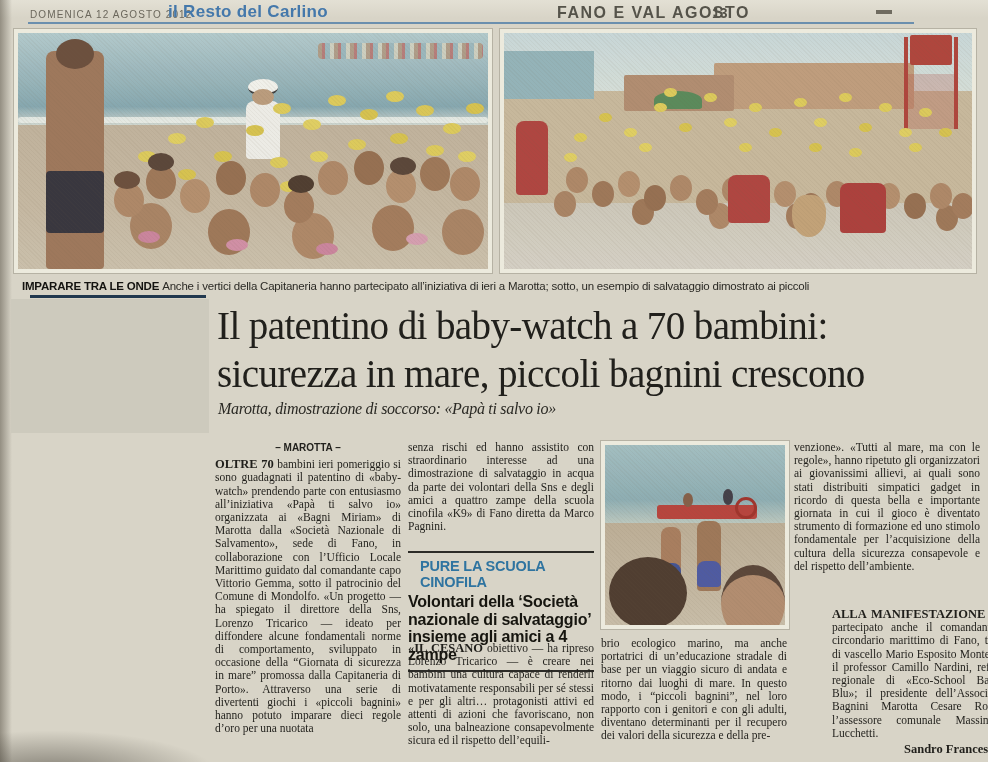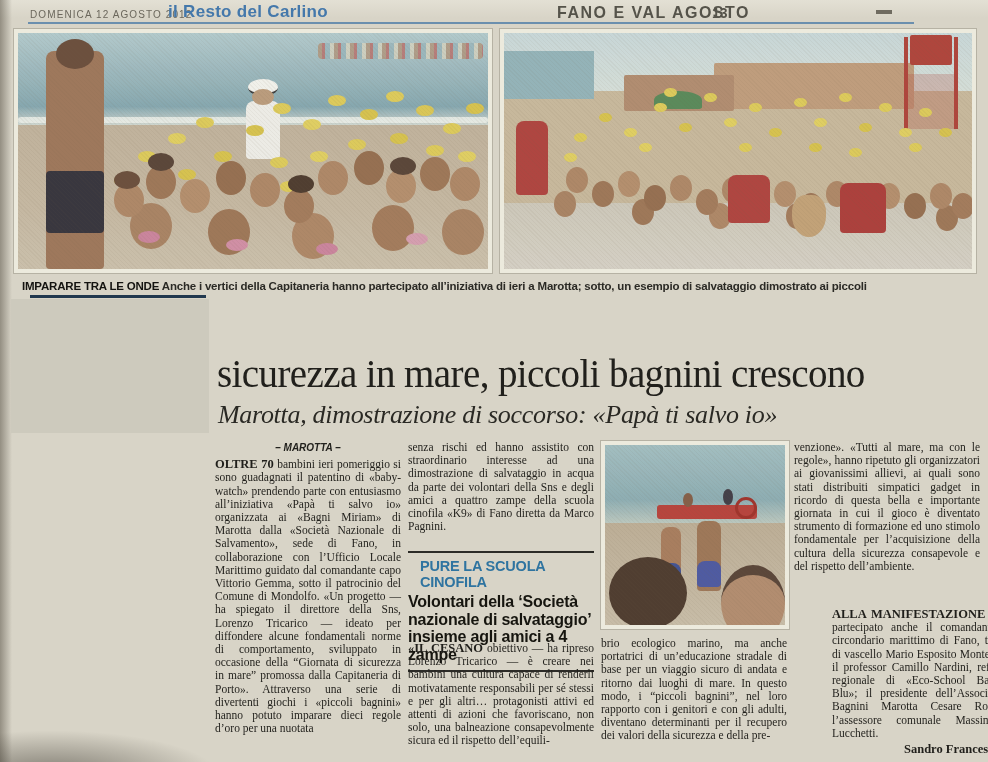--- a/index.html
+++ b/index.html
@@ -52,35 +52,35 @@
   
   .sea-s{position:absolute;left:0;top:0;right:0;height:78px;background:linear-gradient(180deg,#9dc0c3,#86aeb5 70%,#b9c9bd);}
   .boat{position:absolute;left:52px;top:60px;width:100px;height:14px;background:#cc3a30;border-radius:3px;}
   .boat::before{content:"";position:absolute;left:78px;top:-8px;width:16px;height:16px;border-radius:50%;
     border:3px solid #b3291f;}
   .sand-s{position:absolute;left:0;top:78px;right:0;bottom:0;background:linear-gradient(180deg,#c0ae8f,#cbbca1);}
   
   .caption{position:absolute;left:22px;top:280px;width:952px;font-family:"Liberation Sans",sans-serif;
     font-size:11.5px;color:#23221e;font-weight:bold;letter-spacing:-.2px;}
   .caption .lead{font-weight:bold;color:#141310;}
-  .caption .rest{font-weight:bold;color:#2b2a25;}
+  .caption .rest{font-weight:normal;color:#2b2a25;}
   
   .mask-rule{position:absolute;left:30px;top:295px;width:176px;height:3px;background:#22394f;}
   .mask-box{position:absolute;left:11px;top:299px;width:198px;height:134px;background:#cdcabd;}
   
   .hl{position:absolute;left:217px;font-size:39px;line-height:44px;color:#21201c;
     letter-spacing:-.6px;white-space:nowrap;}
   .hl1{top:304px;} .hl2{top:352px;}
-  .subhl{position:absolute;left:218px;top:400px;font-size:26px;font-style:italic;color:#2a2924;
+  .subhl{position:absolute;left:218px;top:400px;font-size:16px;font-style:italic;color:#2a2924;
     letter-spacing:-.3px;white-space:nowrap;}
   
   .col{position:absolute;width:186px;font-size:11.5px;line-height:13.2px;text-align:justify;color:#201f1b;}
   .col p{margin:0;}
   .lead-caps{font-weight:bold;font-size:12.5px;}
-  .dateline{font-family:"Liberation Sans",sans-serif;font-weight:bold;font-style:italic;
+  .dateline{font-family:"Liberation Sans",sans-serif;font-weight:bold;
     font-size:10px;text-align:center;margin:0 0 4px 0;color:#23221e;}
   .kbox{position:absolute;left:408px;top:551px;width:186px;border-top:2px solid #2c2b27;
     border-bottom:2px solid #2c2b27;padding:5px 0 7px 0;font-family:"Liberation Sans",sans-serif;}
   .kbox .kicker{font-size:14.5px;font-weight:bold;color:#2f74a0;letter-spacing:-.2px;margin:0 0 3px 12px;}
   .kbox .deck{font-size:16px;line-height:17.5px;font-weight:bold;color:#16150f;letter-spacing:-.2px;margin:0;}
   .byline{text-align:right;font-weight:bold;font-size:12.5px;margin-top:3px;}
 </style>
 </head>
 <body>
 
@@ -172,20 +172,21 @@
   </div>
 
   <div class="caption">
     <span class="lead">IMPARARE TRA LE ONDE</span>
     <span class="rest">Anche i vertici della Capitaneria hanno partecipato all’iniziativa di ieri a Marotta; sotto, un esempio di salvataggio dimostrato ai piccoli</span>
   </div>
 
   <div class="mask-rule"></div>
   <div class="mask-box"></div>
 
+  <div class="hl hl1">Il patentino di baby-watch a 70 bambini:</div>
   <div class="hl hl2">sicurezza in mare, piccoli bagnini crescono</div>
   <div class="subhl">Marotta, dimostrazione di soccorso: «Papà ti salvo io»</div>
 
   <div class="col" style="left:215px;top:441px;">
     <div class="dateline">– MAROTTA –</div>
     <p><span class="lead-caps">OLTRE 70</span> <span>bambini ieri pomeriggio si sono guadagnati il patentino di «baby-watch» prendendo parte con entusiasmo all’iniziativa «Papà ti salvo io» organizzata ai «Bagni Miriam» di Marotta dalla «Società Nazionale di Salvamento», sede di Fano, in collaborazione con l’Ufficio Locale Marittimo guidato dal comandante capo Vittorio Gemma, sotto il patrocinio del Comune di Mondolfo. «Un progetto — ha spiegato il direttore della Sns, Lorenzo Tricarico — ideato per diffondere alcune fondamentali norme di comportamento, sviluppato in occasione della “Giornata di sicurezza in mare” promossa dalla Capitaneria di Porto». Attraverso una serie di divertenti giochi i «piccoli bagnini» hanno potuto imparare dieci regole d’oro per una nuotata</span></p>
   </div>
 
   <div class="col" style="left:408px;top:441px;">
     <p>senza rischi ed hanno assistito con straordinario interesse ad una dimostrazione di salvataggio in acqua da parte dei volontari della Sns e degli amici a quattro zampe della scuola cinofila «K9» di Fano diretta da Marco Pagnini.</p>

